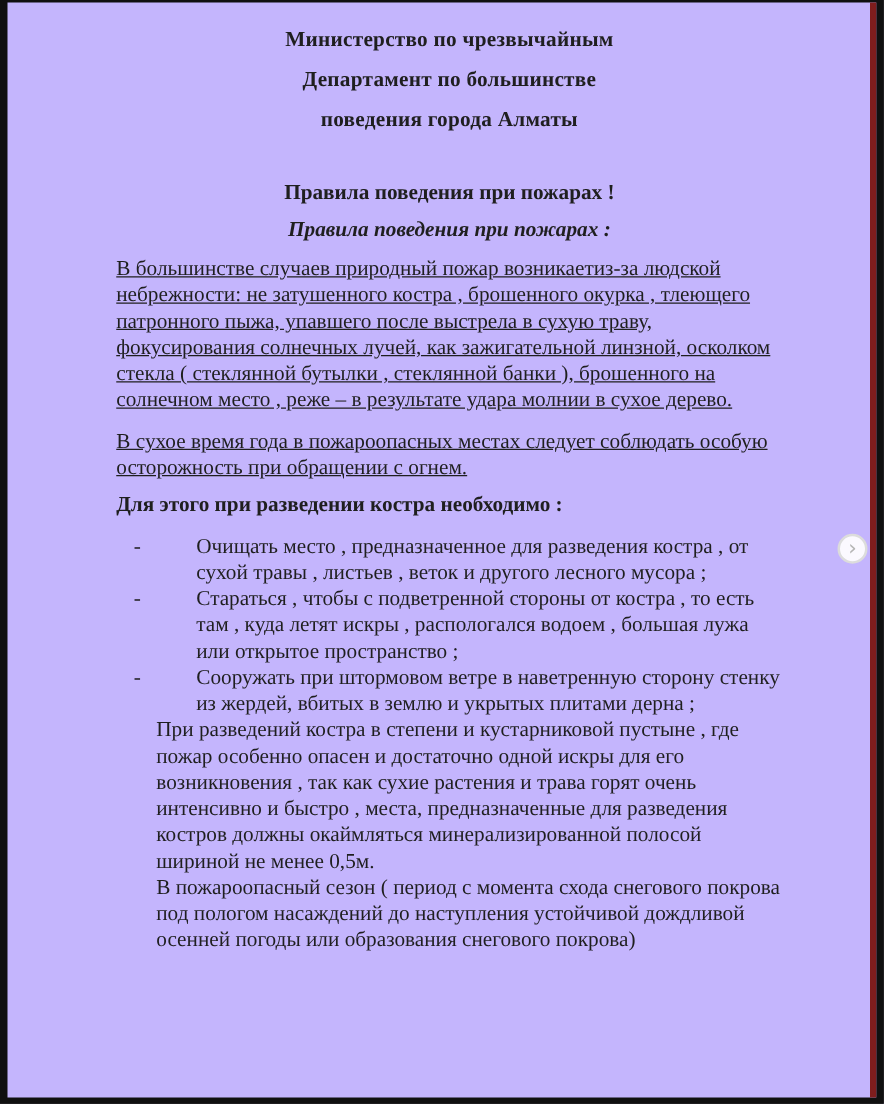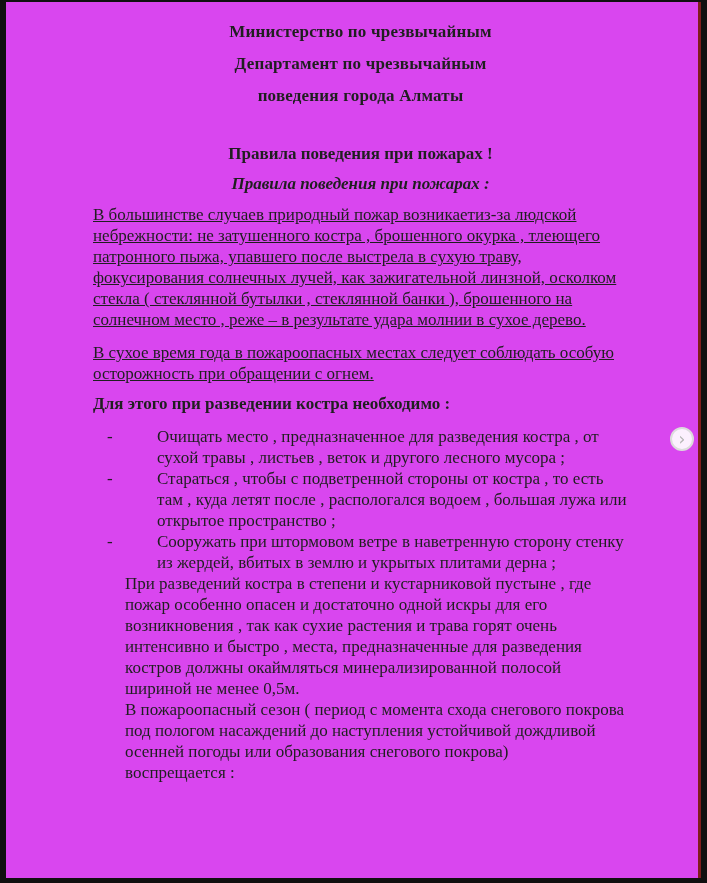--- a/index.html
+++ b/index.html
@@ -14,22 +14,22 @@
     height: 883px;
     background: #101010;
     overflow: hidden;
   }
   .page {
     position: absolute;
     top: 2px;
     left: 6px;
     right: 6px;
     bottom: 5px;
-    background: #d946ef;
-    border-right: 3px solid #7f1d1d;
+    background: #c4b5fd;
+    border-right: 5px solid #7f1d1d;
     overflow: hidden;
   }
   .content {
     padding: 14px 70px 0 87px;
     color: #1f1f1f;
     font-size: 17px;
     line-height: 21px;
   }
   .doc-header { text-align: center; font-weight: bold; }
   .doc-header .hline {
@@ -83,48 +83,47 @@
 </style>
 </head>
 <body>
 
 <div class="frame">
   <div class="page">
     <div class="content">
 
       <div class="doc-header">
         <div class="hline">Министерство по чрезвычайным</div>
-        <div class="hline">Департамент по чрезвычайным</div>
+        <div class="hline">Департамент по большинстве</div>
         <div class="hline">поведения города Алматы</div>
       </div>
 
       <div class="doc-title">Правила поведения при пожарах !</div>
       <div class="doc-subtitle">Правила поведения при пожарах :</div>
 
       <div class="para first">В большинстве случаев природный пожар возникаетиз-за людской небрежности: не затушенного костра , брошенного окурка , тлеющего патронного пыжа, упавшего после выстрела в сухую траву, фокусирования солнечных лучей, как зажигательной линзной, осколком стекла ( стеклянной бутылки , стеклянной банки ), брошенного на солнечном место , реже – в результате удара молнии в сухое дерево.</div>
       <div class="para">В сухое время года в пожароопасных местах следует соблюдать особую осторожность при обращении  с огнем.</div>
 
       <div class="section-heading">Для этого при разведении костра необходимо :</div>
 
       <div class="bullet-list">
         <div class="bullet-item">
           <span class="bullet-marker">-</span>
           <div class="bullet-text">Очищать место , предназначенное для разведения костра , от сухой травы , листьев , веток и другого лесного мусора ;</div>
         </div>
         <div class="bullet-item">
           <span class="bullet-marker">-</span>
-          <div class="bullet-text">Стараться , чтобы с подветренной стороны от костра , то есть там , куда летят после , распологался водоем , большая лужа или открытое пространство ;</div>
+          <div class="bullet-text">Стараться , чтобы с подветренной стороны от костра , то есть там , куда летят искры , распологался водоем , большая лужа или открытое пространство ;</div>
         </div>
         <div class="bullet-item">
           <span class="bullet-marker">-</span>
           <div class="bullet-text">Сооружать при штормовом ветре в наветренную сторону стенку из жердей, вбитых в землю и укрытых плитами дерна ;</div>
         </div>
         <div class="bullet-cont">При разведений костра в степени и кустарниковой пустыне , где пожар особенно опасен и достаточно одной искры для его возникновения , так как сухие растения и трава горят очень интенсивно и быстро , места, предназначенные для разведения костров должны окаймляться минерализированной полосой шириной не менее 0,5м.</div>
         <div class="bullet-cont"><span class="italic">В пожароопасный сезон</span><span> ( период с момента схода снегового покрова под пологом насаждений до наступления устойчивой дождливой осенней погоды или образования снегового покрова)</span></div>
-        <div class="bullet-cont italic">воспрещается :</div>
       </div>
 
     </div>
   </div>
 
   <button class="next-button">
     <span>›</span>
   </button>
 </div>
 

